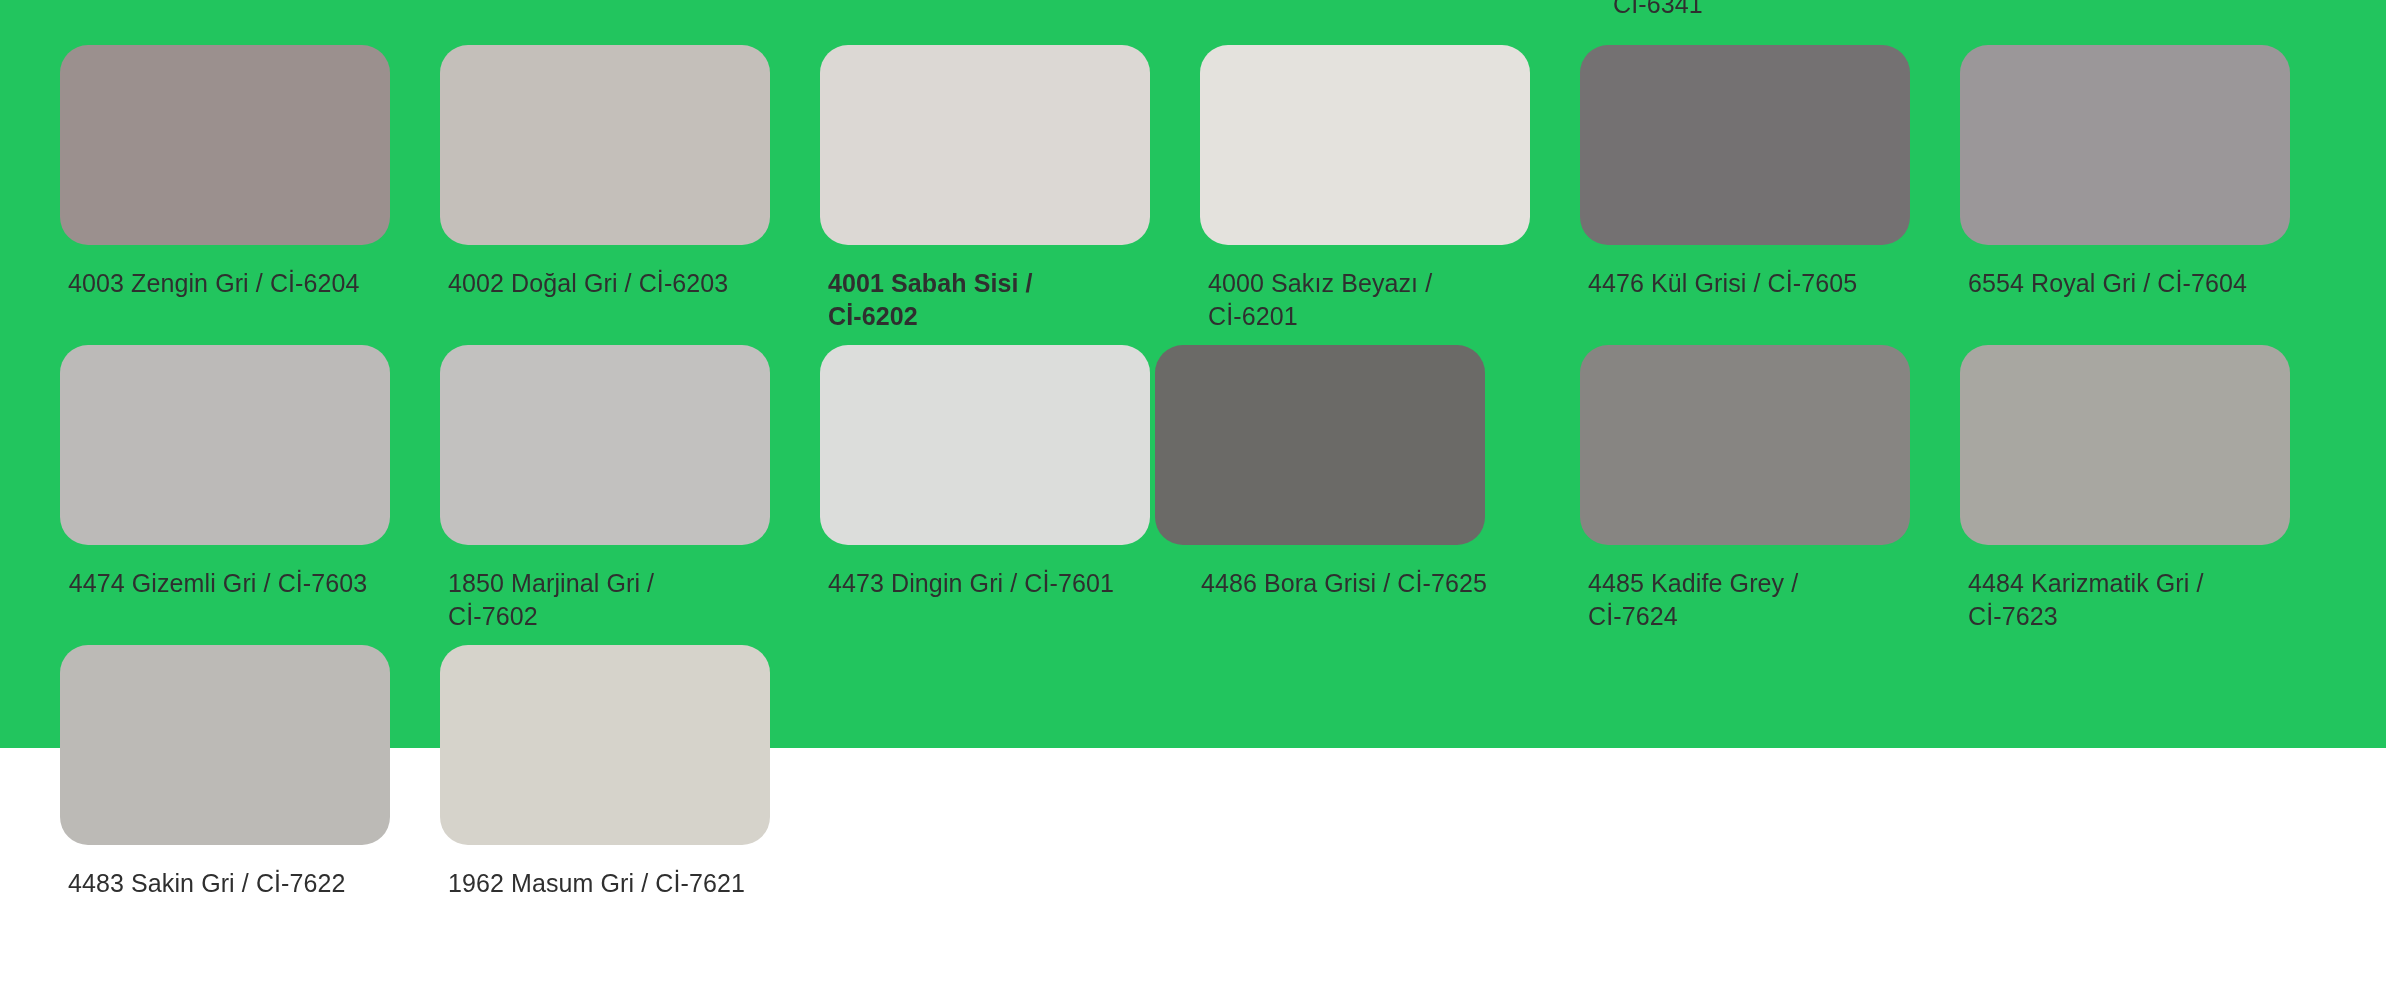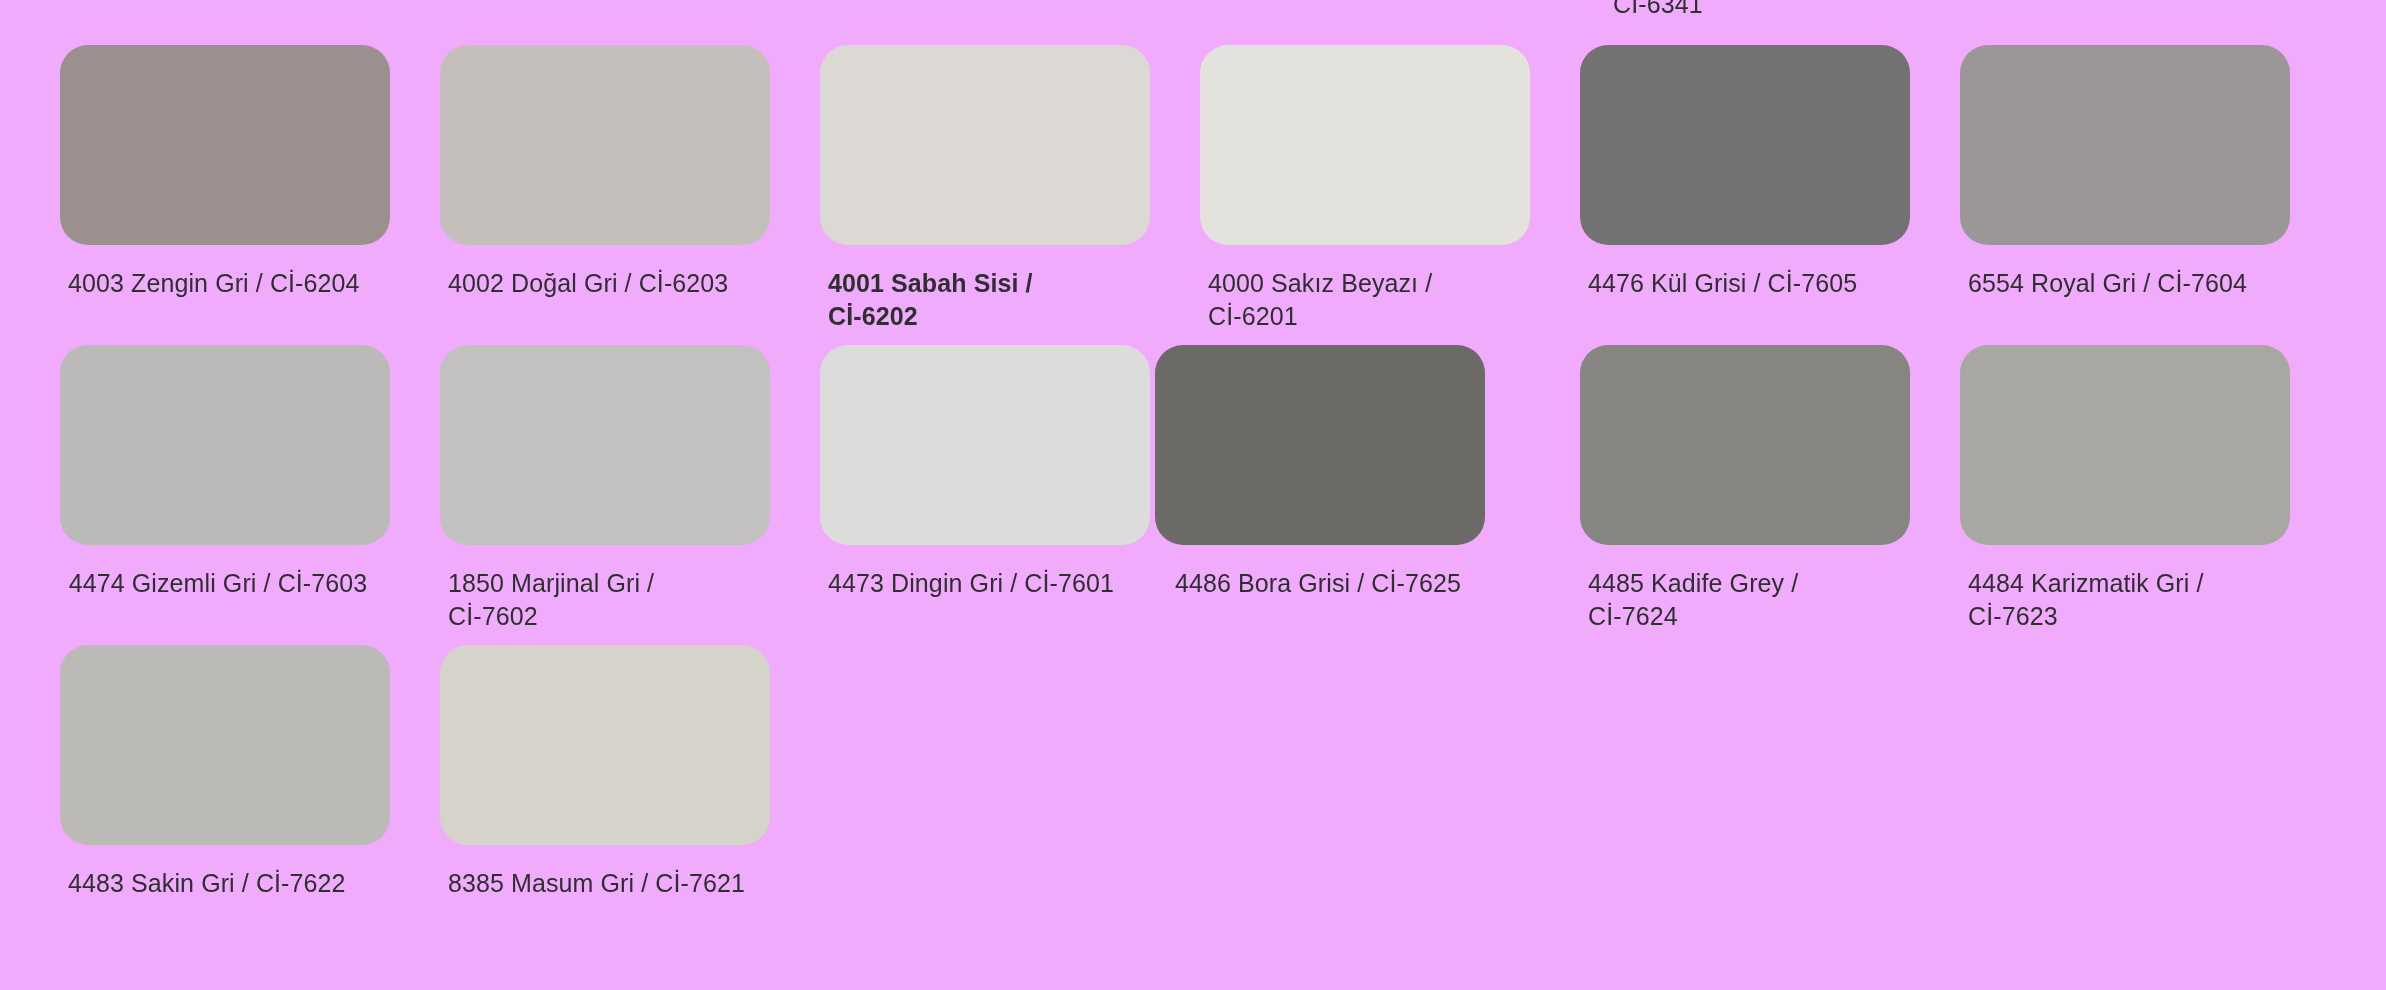--- a/index.html
+++ b/index.html
@@ -11,22 +11,22 @@
     width: 2386px;
     height: 990px;
     font-family: "Liberation Sans", sans-serif;
     overflow: hidden;
     position: relative;
   }
 
   #palette-page {
     position: relative;
     width: 2386px;
-    height: 990px;
-    background: #f0abfc;
+    height: 748px;
+    background: #22c55e;
   }
 
   
   .clipped-top-label {
     position: absolute;
     left: 1613px;
     top: -10px;
     font-size: 25px;
     line-height: 28px;
     color: #2f2f2f;
@@ -118,37 +118,37 @@
       <div class="swatch-cell">
         <div class="swatch-chip" style="background-color: rgb(194, 193, 191);"></div>
         <div class="swatch-label" style="color: rgb(47, 47, 47);">1850 Marjinal Gri / Cİ-7602</div>
       </div>
       <div class="swatch-cell">
         <div class="swatch-chip" style="background-color: rgb(220, 221, 219);"></div>
         <div class="swatch-label" style="color: rgb(47, 47, 47);">4473 Dingin Gri / Cİ-7601</div>
       </div>
       <div class="swatch-cell wide">
         <div class="swatch-chip" style="background-color: rgb(107, 106, 103);"></div>
-        <div class="swatch-label" style="color: rgb(47, 47, 47);">4486 Bora Grisi / Cİ-7625</div>
+        <div class="swatch-label" style="color: rgb(47, 47, 47); margin-left: 26px;">4486 Bora Grisi / Cİ-7625</div>
       </div>
       <div class="swatch-cell">
         <div class="swatch-chip" style="background-color: rgb(135, 133, 130);"></div>
         <div class="swatch-label" style="color: rgb(47, 47, 47);">4485 Kadife Grey / Cİ-7624</div>
       </div>
       <div class="swatch-cell">
         <div class="swatch-chip" style="background-color: rgb(168, 167, 161);"></div>
         <div class="swatch-label" style="color: rgb(47, 47, 47);">4484 Karizmatik Gri / Cİ-7623</div>
       </div>
       <div class="swatch-cell">
         <div class="swatch-chip" style="background-color: rgb(188, 186, 182);"></div>
         <div class="swatch-label" style="color: rgb(47, 47, 47);">4483 Sakin Gri / Cİ-7622</div>
       </div>
       <div class="swatch-cell">
         <div class="swatch-chip" style="background-color: rgb(214, 211, 203);"></div>
-        <div class="swatch-label" style="color: rgb(47, 47, 47);">8385 Masum Gri / Cİ-7621</div>
+        <div class="swatch-label" style="color: rgb(47, 47, 47);">1962 Masum Gri / Cİ-7621</div>
       </div>
       <div class="swatch-cell empty"></div>
       <div class="swatch-cell empty"></div>
       <div class="swatch-cell empty"></div>
       <div class="swatch-cell empty"></div>
     </div>
 
 </div>
 
 </body></html>

